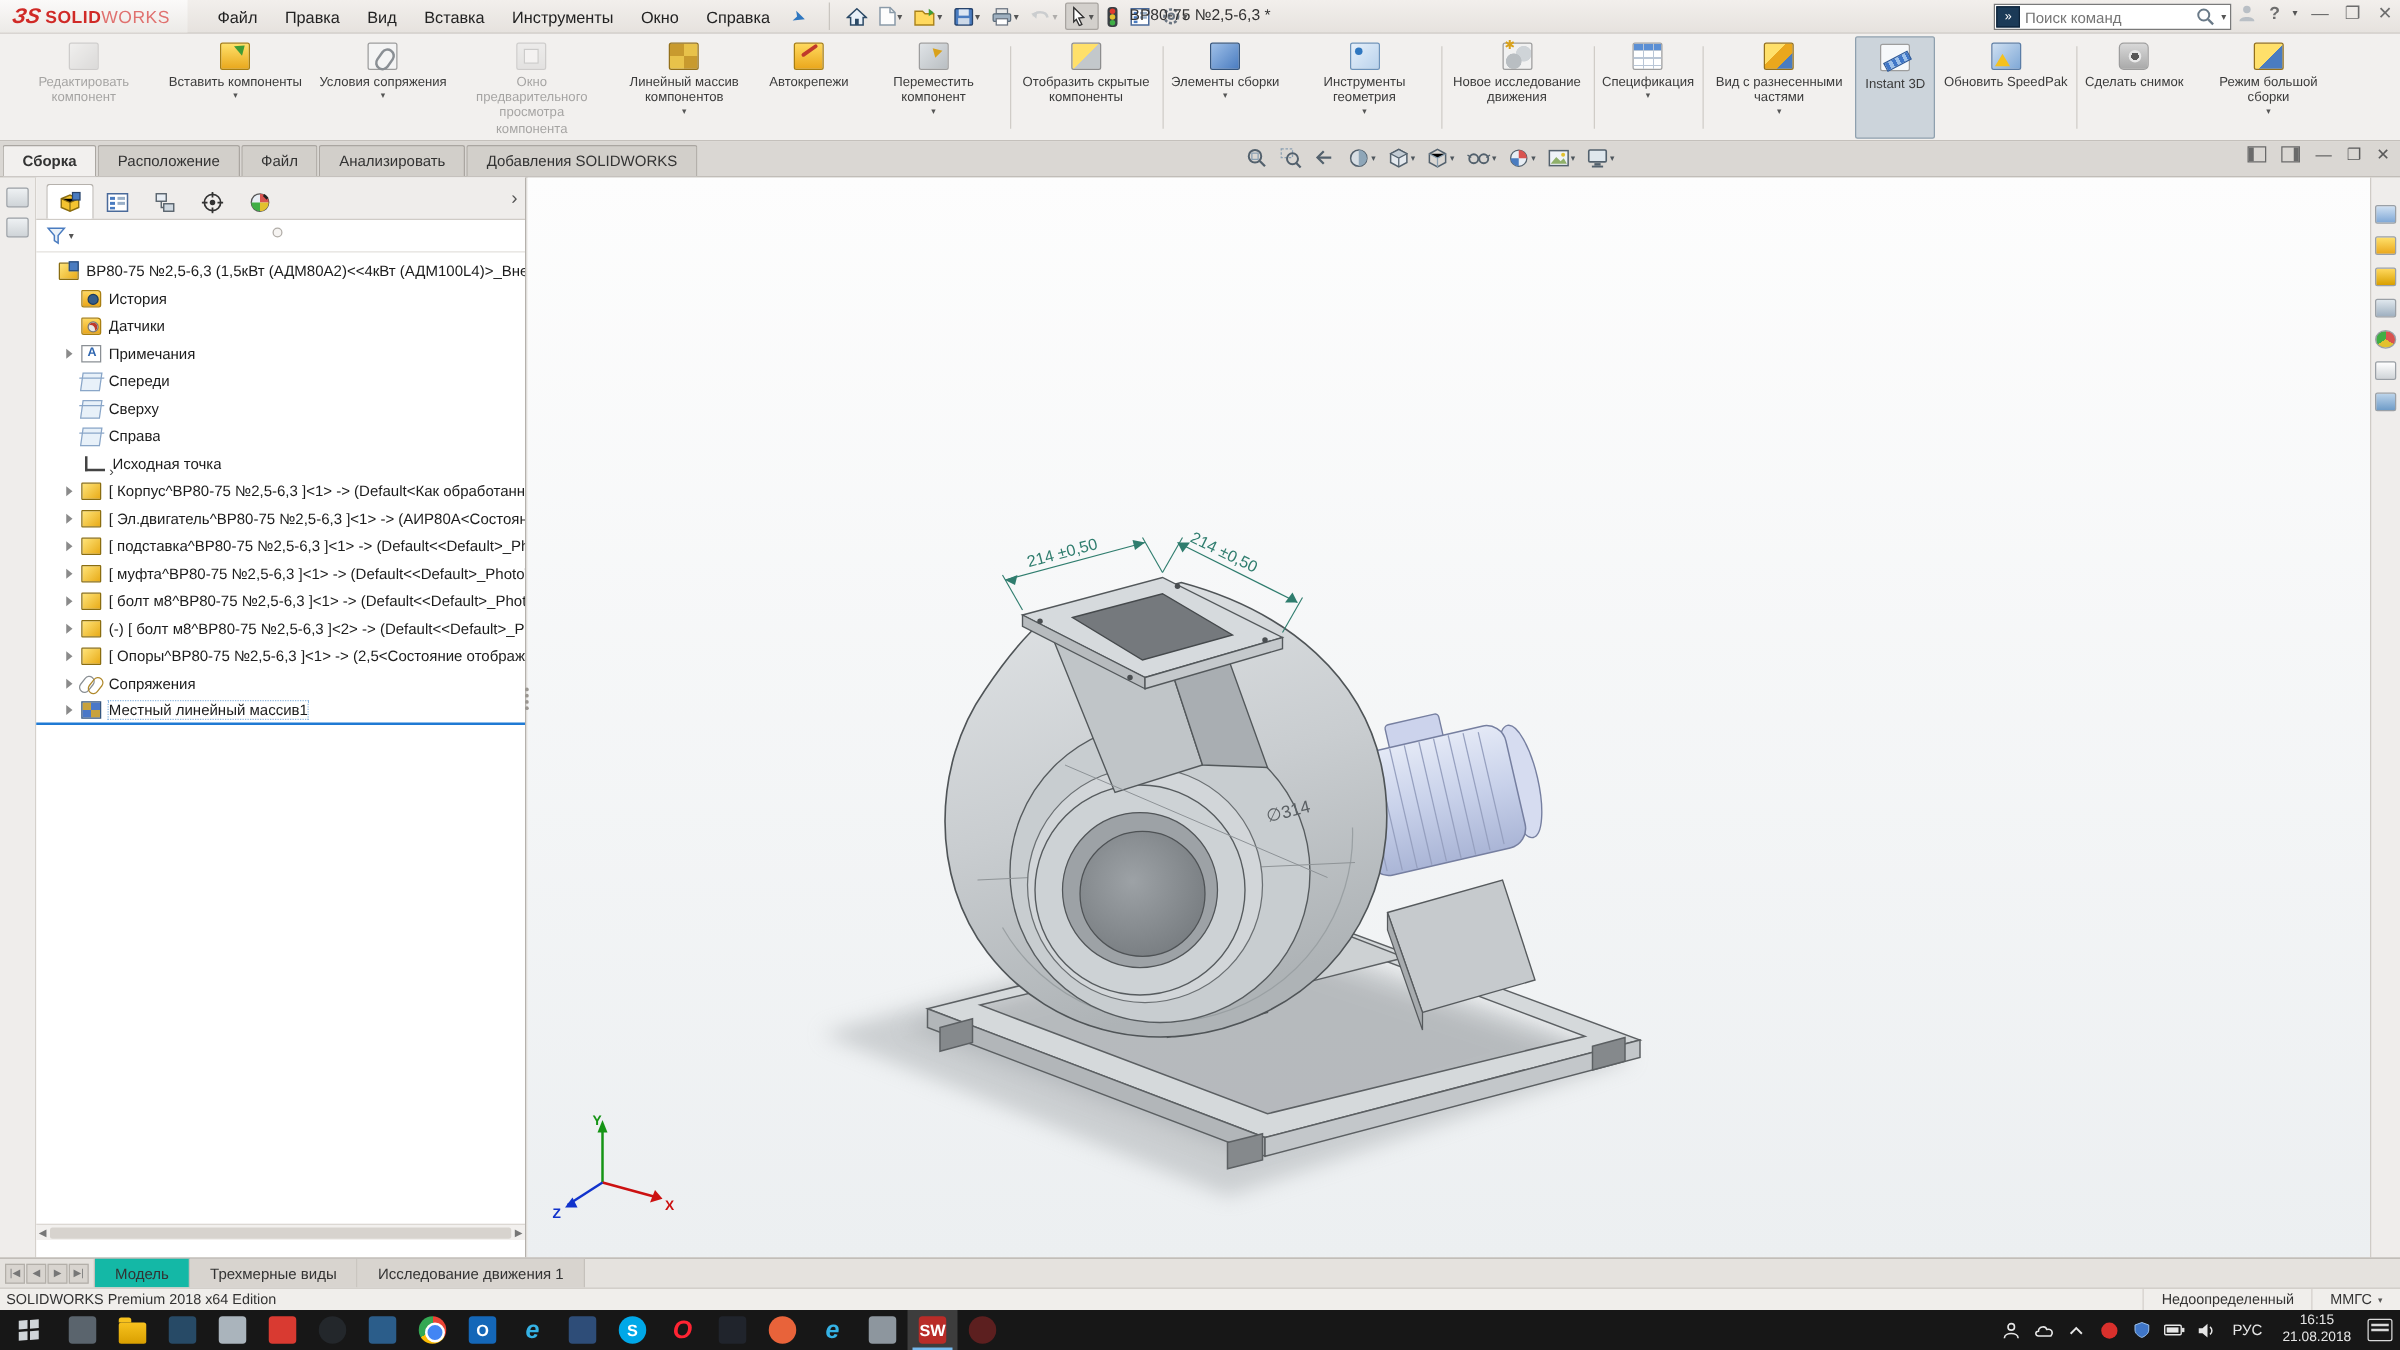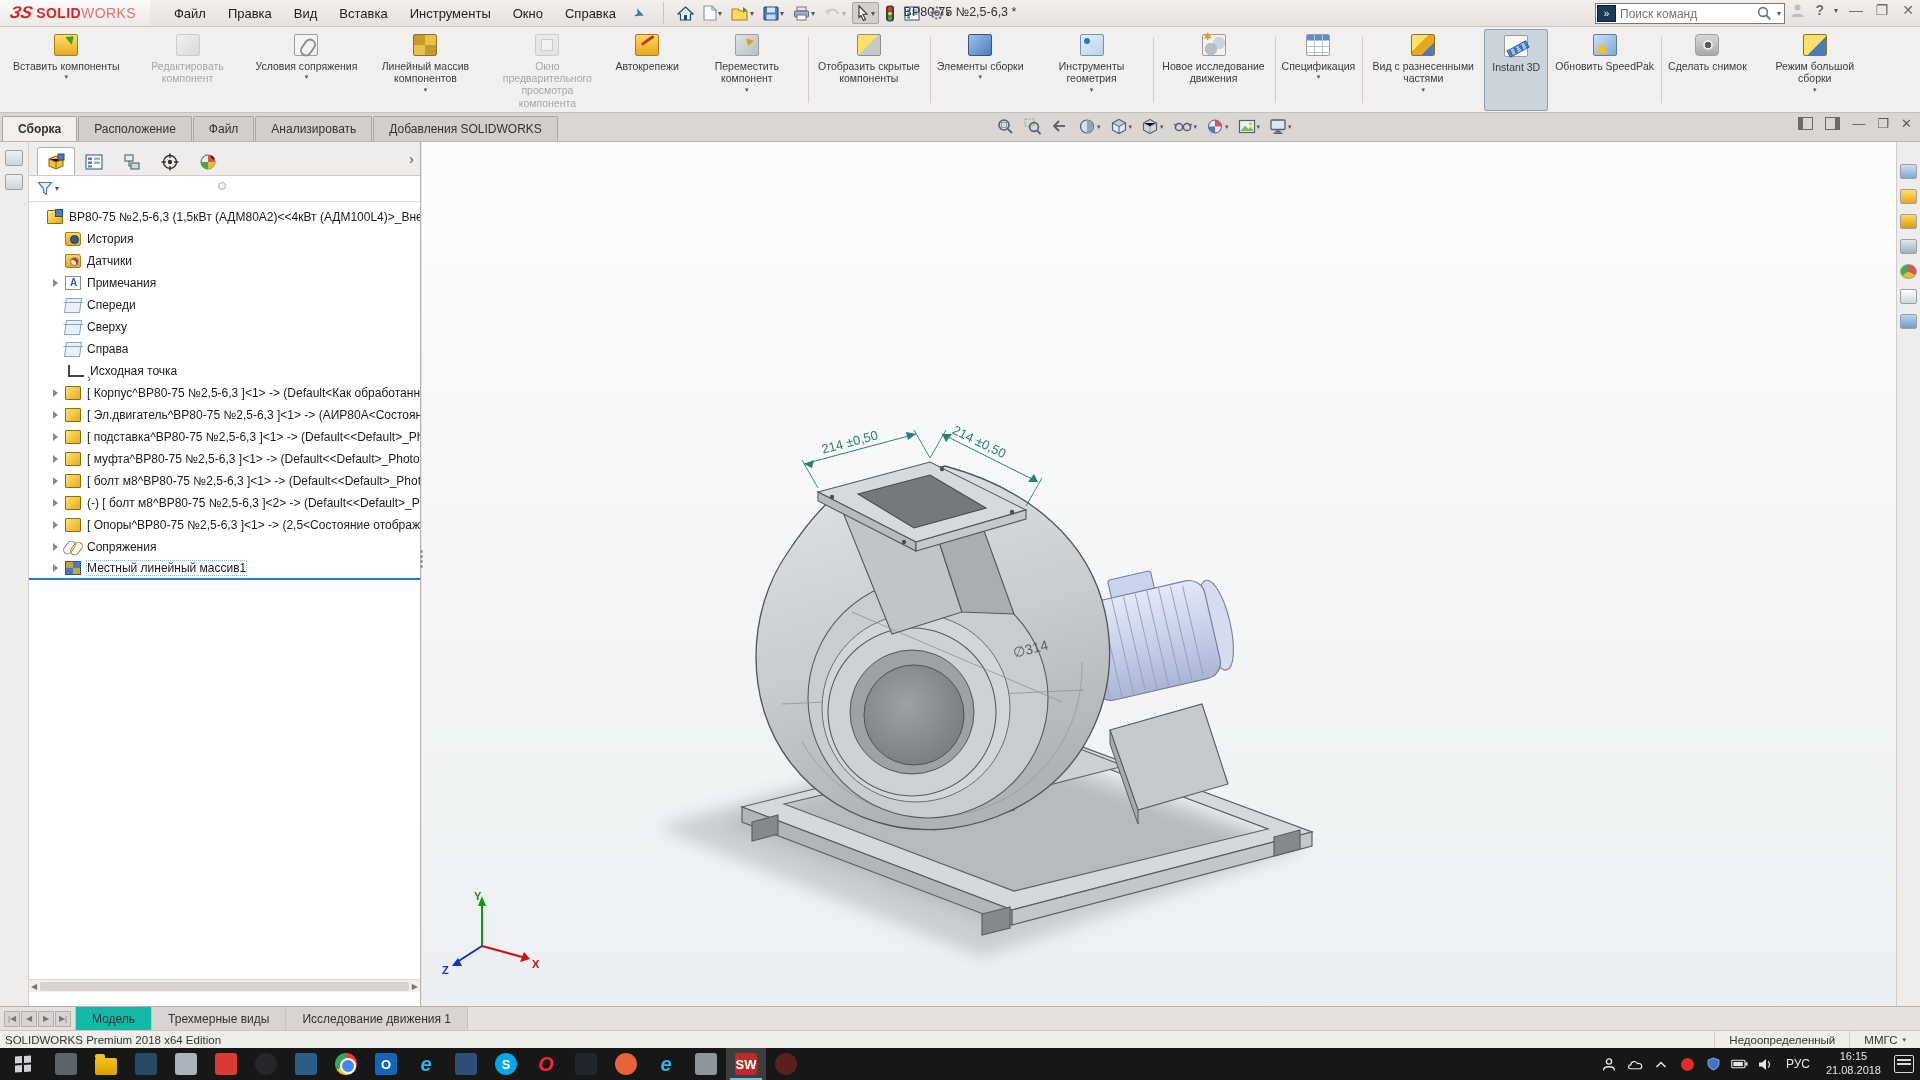--- a/index.html
+++ b/index.html
@@ -266,44 +266,44 @@
       </svg>
     <span style="font-weight:bold">?</span>
     <span class="qdd">▾</span>
     <span class="winbtn">—</span>
     <span class="winbtn">❐</span>
     <span class="winbtn">✕</span>
   </div>
 </div>
 
 <div id="ribbon">
-  <div class="rbtn dd ic-insert">
+  <div class="rbtn dis ic-edit">
+      <span class="ricon"></span>
+      <span class="rlabel">Редактировать компонент</span>
+
+    </div>
+    <div class="rbtn dd ic-insert">
       <span class="ricon"></span>
       <span class="rlabel">Вставить компоненты</span>
       <span class="rdd">▾</span>
     </div>
-    <div class="rbtn dis ic-edit">
-      <span class="ricon"></span>
-      <span class="rlabel">Редактировать компонент</span>
-
-    </div>
     <div class="rbtn dd ic-mates">
       <span class="ricon"></span>
       <span class="rlabel">Условия сопряжения</span>
       <span class="rdd">▾</span>
     </div>
+    <div class="rbtn dis ic-preview">
+      <span class="ricon"></span>
+      <span class="rlabel">Окно предварительного просмотра компонента</span>
+
+    </div>
     <div class="rbtn dd ic-pattern">
       <span class="ricon"></span>
       <span class="rlabel">Линейный массив компонентов</span>
       <span class="rdd">▾</span>
-    </div>
-    <div class="rbtn dis ic-preview">
-      <span class="ricon"></span>
-      <span class="rlabel">Окно предварительного просмотра компонента</span>
-
     </div>
     <div class="rbtn ic-fasteners">
       <span class="ricon"></span>
       <span class="rlabel">Автокрепежи</span>
 
     </div>
     <div class="rbtn dd sep ic-move">
       <span class="ricon"></span>
       <span class="rlabel">Переместить компонент</span>
       <span class="rdd">▾</span>

